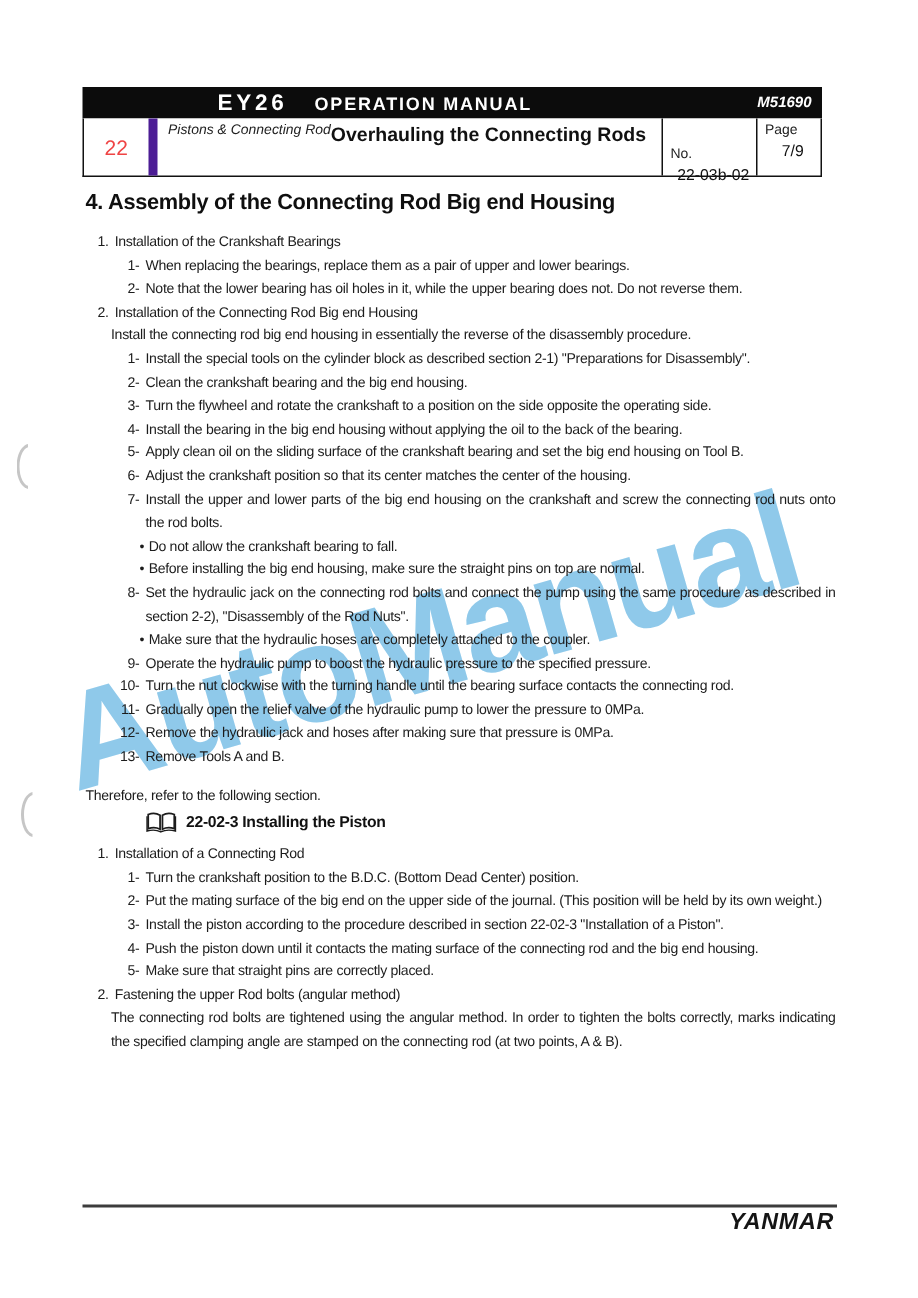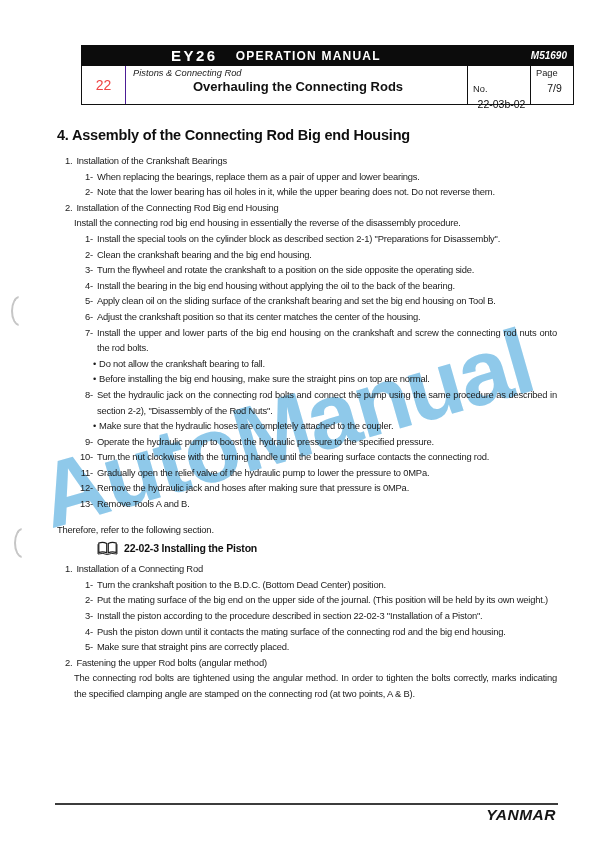--- a/index.html
+++ b/index.html
@@ -16,34 +16,34 @@
   }
   
   .hole{
     position:absolute;width:13px;height:26px;z-index:0;
     border:2px solid #c6c6c6;border-right-color:transparent;border-radius:50%;
     clip-path:inset(0 55% 0 0);
   }
   .hole.h1{left:11px;top:296px;}
   .hole.h2{left:14px;top:528px;}
   
-  .hdr{position:absolute;left:55px;top:45px;width:493px;z-index:2;margin-left:26px;}
+  .hdr{position:absolute;left:55px;top:58px;width:493px;z-index:2;}
   .hdr-bar{
     background:#0c0c0c;color:#fff;height:21px;display:flex;align-items:center;
   }
   .hdr-model{font-weight:bold;font-size:15px;letter-spacing:2.5px;margin-left:90px;}
   .hdr-manual{font-weight:bold;font-size:12px;letter-spacing:1.2px;margin-left:18px;}
   .hdr-code{font-weight:bold;font-style:italic;font-size:10px;margin-left:auto;margin-right:7px;}
   .hdr-table{
     display:flex;border:1.5px solid #111;border-top:none;height:38px;background:#fff;
   }
   .cell{box-sizing:border-box;}
   .c-num{width:43px;display:flex;align-items:center;justify-content:center;
     font-size:14px;color:#ef4444;}
-  .c-title{flex:1;border-left:1px solid #4c1d95;padding:2px 4px 0 7px;display:flex;flex-direction:column;}
+  .c-title{flex:1;border-left:6px solid #4c1d95;padding:2px 4px 0 7px;display:flex;}
   .c-cat{font-style:italic;font-size:9.3px;color:#222;}
   .c-doc{font-weight:bold;font-size:13px;text-align:center;margin-top:1px;color:#111;}
   .c-no{width:63px;border-left:1px solid #111;padding:18px 0 0 5px;}
   .c-page{width:43px;border-left:1px solid #111;padding:2px 0 0 5px;}
   .lab{font-size:9.3px;color:#222;}
   .val{font-size:10.5px;text-align:center;margin-top:4px;color:#111;}
   
   .content{
     position:absolute;left:57px;top:126px;width:500px;z-index:1;
     font-size:9.4px;line-height:15.6px;letter-spacing:-0.2px;color:#1c1c1c;

